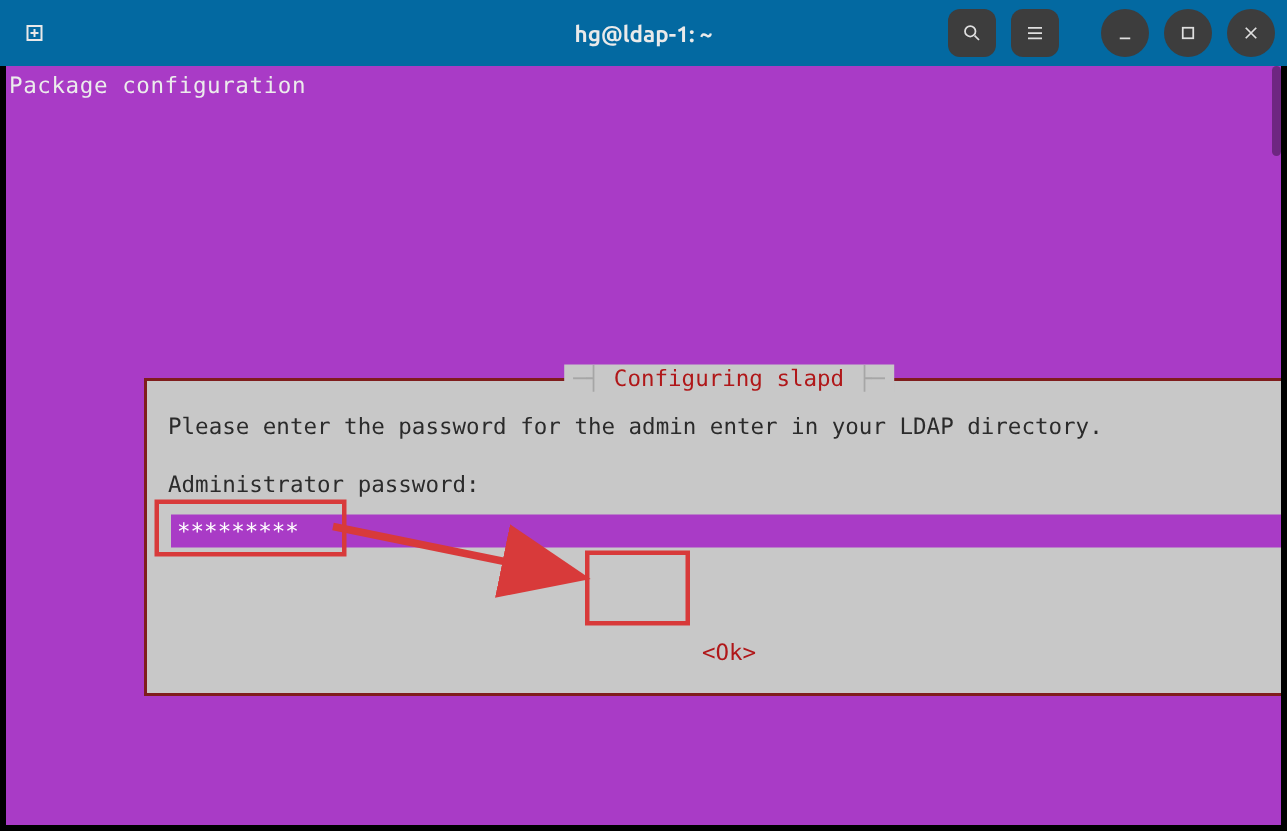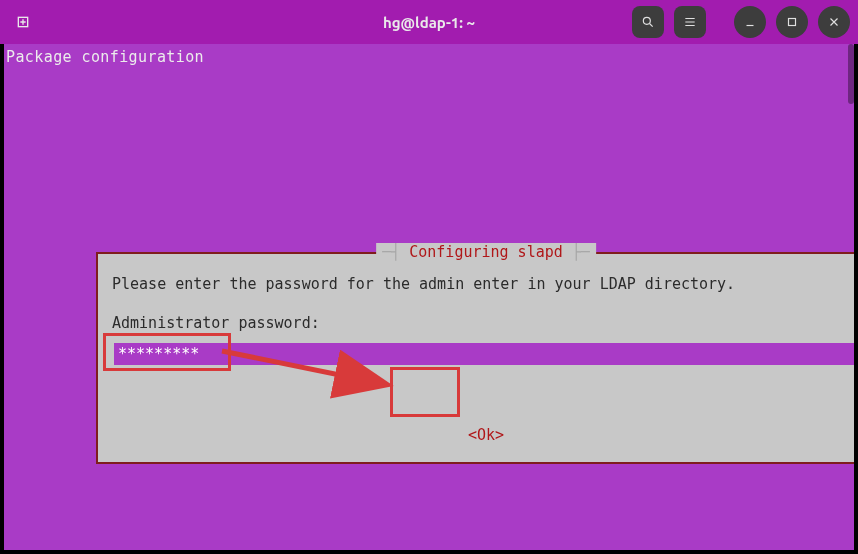--- a/index.html
+++ b/index.html
@@ -8,21 +8,21 @@
     font-family: "DejaVu Sans Mono", "Liberation Mono", Menlo, Consolas, monospace;
     font-size: 15px;
     background: #000;
     color: #ddd;
     overflow: hidden;
     position: relative;
   }
   
   .chrome {
     height: 44px;
-    background: #a21caf;
+    background: #0369a1;
     display: flex;
     align-items: center;
     padding: 0 8px;
     position: relative;
     z-index: 10;
   }
   .chrome-left {
     display: flex; gap: 6px; align-items: center;
     flex: 0 0 auto;
   }

